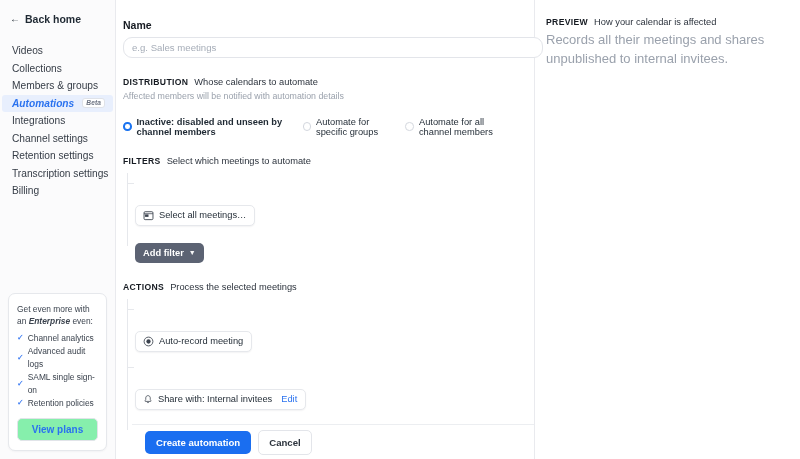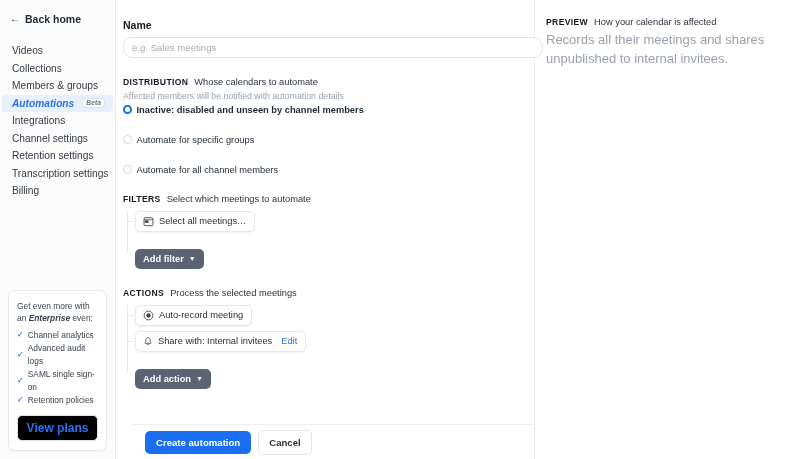--- a/index.html
+++ b/index.html
@@ -58,22 +58,22 @@
   .upsell-title em { font-style: italic; font-weight: 700; }
   .upsell-list { list-style: none; }
   .upsell-list li {
     display: flex; align-items: center; gap: 4px;
     font-size: 8.4px; color: #3b434e; line-height: 1.55;
   }
   .check { color: #3f7ef3; font-size: 8px; font-weight: 700; line-height: 1; }
   .view-plans {
     margin-top: 8px; width: 100%;
     border: 1px solid #e1e4e9; border-radius: 5px;
-    background: #000000; color: #2a72ef;
-    font-size: 12px; font-weight: 600;
+    background: #86efac; color: #2a72ef;
+    font-size: 10px; font-weight: 600;
     font-family: "Liberation Sans", sans-serif;
     padding: 5px 0; cursor: pointer;
   }
 
   
   .main {
     width: 419px; height: 459px;
     background: #ffffff;
     position: relative;
     border-right: 1px solid #e9eaee;
@@ -90,21 +90,21 @@
     outline: none;
   }
   .name-input::placeholder { color: #a6adb8; }
 
   .section { margin-top: 19px; }
   .section-head { display: flex; align-items: baseline; gap: 6px; }
   .section-title { font-size: 8.6px; font-weight: 700; color: #151a21; letter-spacing: 0.35px; }
   .section-sub { font-size: 9.3px; color: #2c333d; }
   .section-note { font-size: 8.8px; color: #9aa1ac; margin-top: 3.5px; }
 
-  .radio-list { margin-top: 4px; display: flex; flex-direction: column; gap: 20px; }
+  .radio-list { margin-top: 16px; display: flex; flex-direction: row; gap: 11px; }
   .radio-row { display: flex; align-items: center; gap: 5px; cursor: pointer; }
   .radio {
     width: 8.5px; height: 8.5px; border-radius: 50%;
     border: 1px solid #d3d7de; background: #fff; flex: none;
     position: relative;
   }
   .radio.checked { border: 2.5px solid #1a73f0; background: #fff; }
   .radio-label { font-size: 9.3px; color: #1f2933; }
   .radio-row.selected .radio-label { font-weight: 600; }
 
@@ -119,20 +119,21 @@
     content: ""; position: absolute; left: -8px; top: 10px;
     width: 7px; border-top: 1px solid #e6e8ec;
   }
   .chip {
     display: inline-flex; align-items: center; gap: 5px;
     background: #ffffff; border: 1px solid #e6e8ec; border-radius: 5px;
     box-shadow: 0 1px 1.5px rgba(16,24,40,0.05);
     padding: 4px 8px 4px 7px;
     font-size: 9.3px; color: #1f2933;
     cursor: pointer;
+    margin-top: 32px;
   }
   .chip-edit { color: #2a72ef; font-size: 9.3px; margin-left: 4px; cursor: pointer; }
   .icon-svg { flex: none; display: block; }
   .add-btn {
     display: inline-flex; align-items: center; gap: 5px;
     background: #5c6373; color: #ffffff;
     border: none; border-radius: 5px;
     font-size: 9.3px; font-weight: 600;
     font-family: "Liberation Sans", sans-serif;
     padding: 5px 8px; cursor: pointer;

